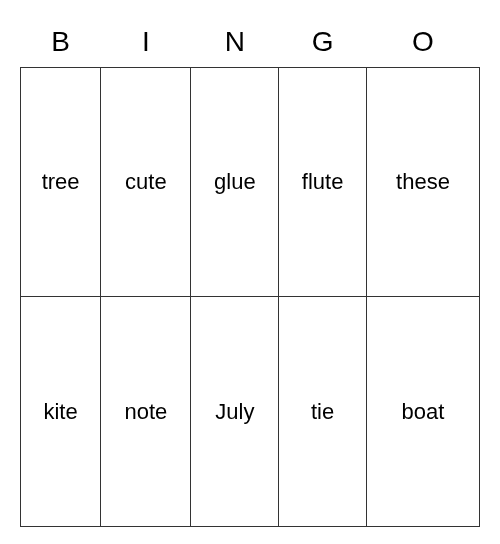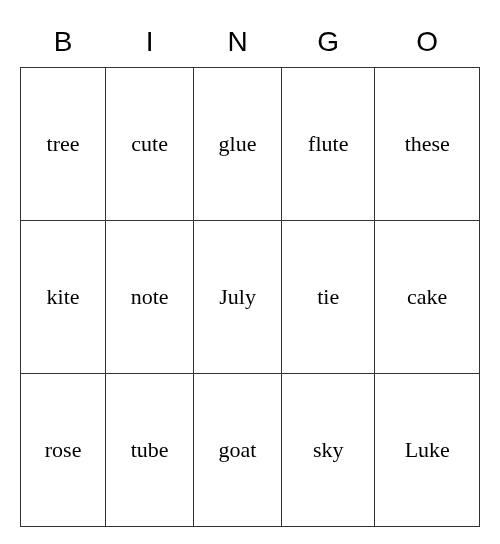--- a/index.html
+++ b/index.html
@@ -39,21 +39,20 @@
 
     .bingo-table th {
       height: 50px;
       font-weight: normal;
       font-size: 28px;
       border: none;
     }
 
     .bingo-table td {
       height: 88px;
-      font-family: Liberation Serif, serif;
     }
   </style>
 </head>
 <body>
 
 <div class="bingo-container">
   <table class="bingo-table">
     <thead>
       <tr>
       <th>B</th>
@@ -69,24 +68,17 @@
           <td>cute</td>
           <td>glue</td>
           <td>flute</td>
           <td>these</td>
         </tr>
         <tr>
           <td>kite</td>
           <td>note</td>
           <td>July</td>
           <td>tie</td>
-          <td>cake</td>
-        </tr>
-        <tr>
-          <td>rose</td>
-          <td>tube</td>
-          <td>goat</td>
-          <td>sky</td>
-          <td>Luke</td>
+          <td>boat</td>
         </tr>
       </tbody>
   </table>
 </div>
 
 </body></html>

